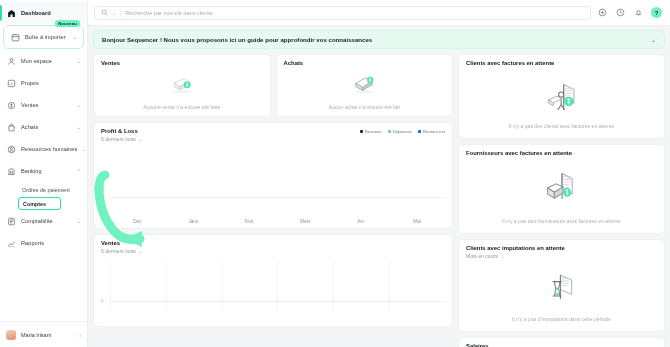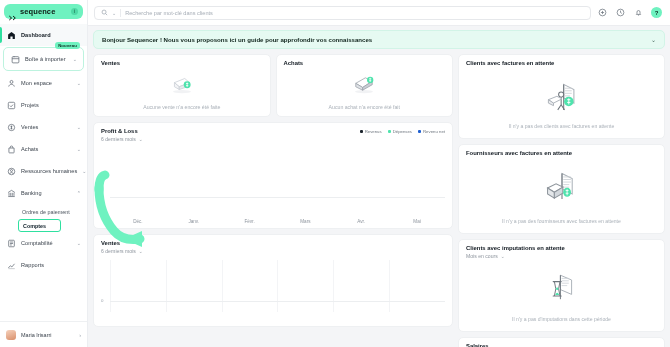--- a/index.html
+++ b/index.html
@@ -230,34 +230,20 @@
     pointer-events: none; z-index: 20;
   }
 </style>
 </head>
 <body>
 
 <div class="app">
 
   <aside class="sidebar">
 
-    <div class="logo-wrap">
-      <div class="logo">
-        <span class="logo-mark">
-          <svg width="7" height="7" viewBox="0 0 12 12">
-            <path d="M1 2.2 L4.4 5.2 L1 8.2" stroke="#0d1b14" stroke-width="1.7" fill="none" stroke-linecap="round"></path>
-            <path d="M7.4 2.2 L10.8 5.2 L7.4 8.2" stroke="#0d1b14" stroke-width="1.7" fill="none" stroke-linecap="round"></path>
-          </svg>
-        </span>
-        <span class="logo-text">sequence</span>
-        <span class="logo-badge">
-            <span>i</span>
-          </span>
-      </div>
-    </div>
 
     <nav class="nav">
 
       <div class="nav-item active">
         <span class="ico">
           <svg width="9" height="9" viewBox="0 0 16 16" fill="#101820">
               <path d="M8 1.6 2 6.3V14h4V9.6h4V14h4V6.3z"></path>
             </svg>
         </span>
         <span class="lbl">Dashboard</span>

